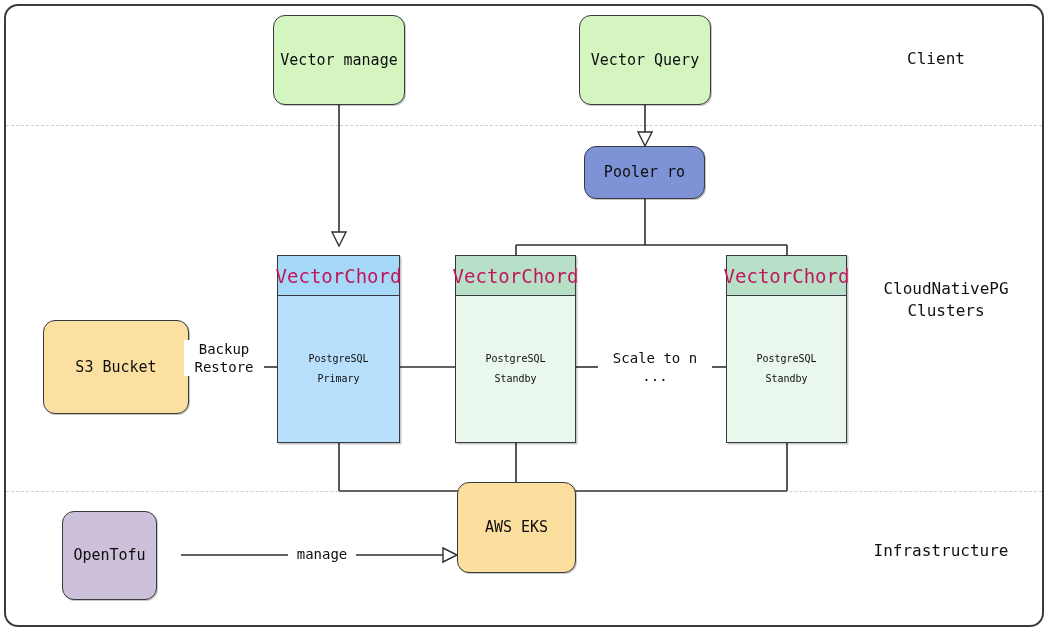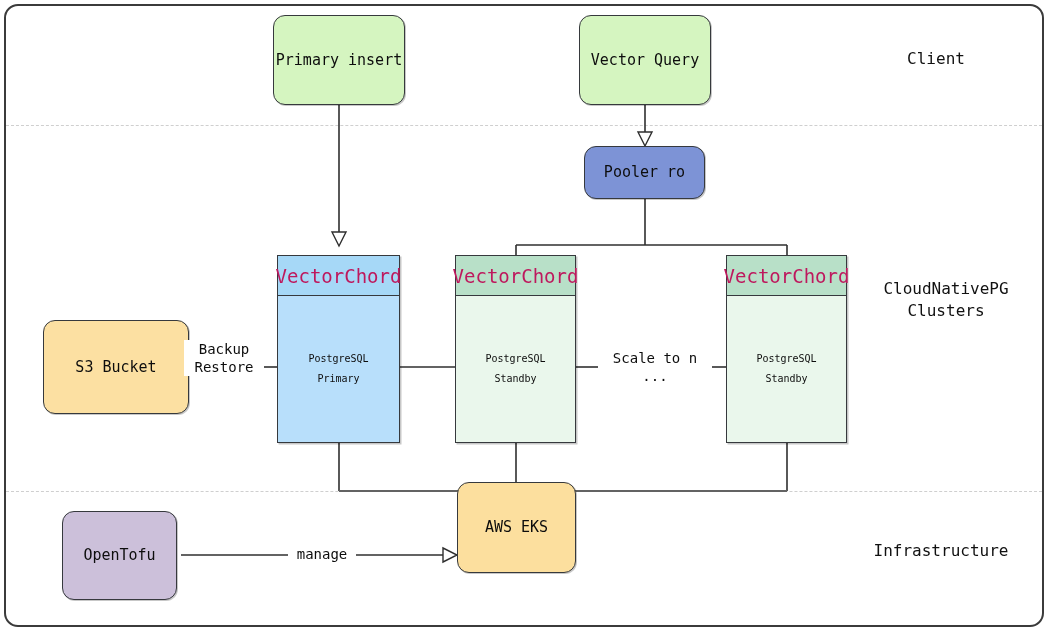--- a/index.html
+++ b/index.html
@@ -162,21 +162,21 @@
 
     <path class="edge" d="M 181,555 L 443,555"></path>
     <polygon class="arrowhead" points="443,548 457,555 443,562"></polygon>
   </svg>
 
   <div class="lane-title" style="left:846px; top:48px; width:180px;">Client</div>
   <div class="lane-title" style="left:846px; top:278px; width:200px;">CloudNativePG
 Clusters</div>
   <div class="lane-title" style="left:846px; top:540px; width:190px;">Infrastructure</div>
 
-  <div class="node" style="left:273px; top:15px; width:132px; height:90px; background:#d5f5c0;">Primary insert</div>
+  <div class="node" style="left:273px; top:15px; width:132px; height:90px; background:#d5f5c0;">Vector manage</div>
 
   <div class="node" style="left:579px; top:15px; width:132px; height:90px; background:#d5f5c0;">Vector Query</div>
 
   <div class="node" style="left:584px; top:146px; width:121px; height:53px; background:#7d93d6;">Pooler ro</div>
 
   <div class="node" style="left:43px; top:320px; width:146px; height:94px; background:#fce0a2;">S3 Bucket</div>
 
   <div class="cluster" style="left:277px; top:255px; width:123px; height:188px;">
     <div class="cluster-head" style="background:#a6d8f7;">VectorChord</div>
     <div class="cluster-body" style="background:#b8dffb;">PostgreSQL
@@ -188,21 +188,21 @@
     <div class="cluster-body" style="background:#eaf7ec;">PostgreSQL
 Standby</div>
   </div>
 
   <div class="cluster" style="left:726px; top:255px; width:121px; height:188px;">
     <div class="cluster-head" style="background:#b8e0c8;">VectorChord</div>
     <div class="cluster-body" style="background:#eaf7ec;">PostgreSQL
 Standby</div>
   </div>
 
-  <div class="node" style="left:62px; top:511px; width:115px; height:89px; background:#ccc0da;">OpenTofu</div>
+  <div class="node" style="left:62px; top:511px; width:95px; height:89px; background:#ccc0da;">OpenTofu</div>
 
   <div class="node" style="left:457px; top:482px; width:119px; height:91px; background:#fcdf9e;">AWS EKS</div>
 
   <div class="edge-label" style="left:184px; top:340px; width:76px;">Backup
 Restore</div>
 
   <div class="edge-label" style="left:598px; top:349px; width:110px;">Scale to n
 ...</div>
 
   <div class="edge-label" style="left:288px; top:545px; width:64px;text-align:center;">manage</div>

